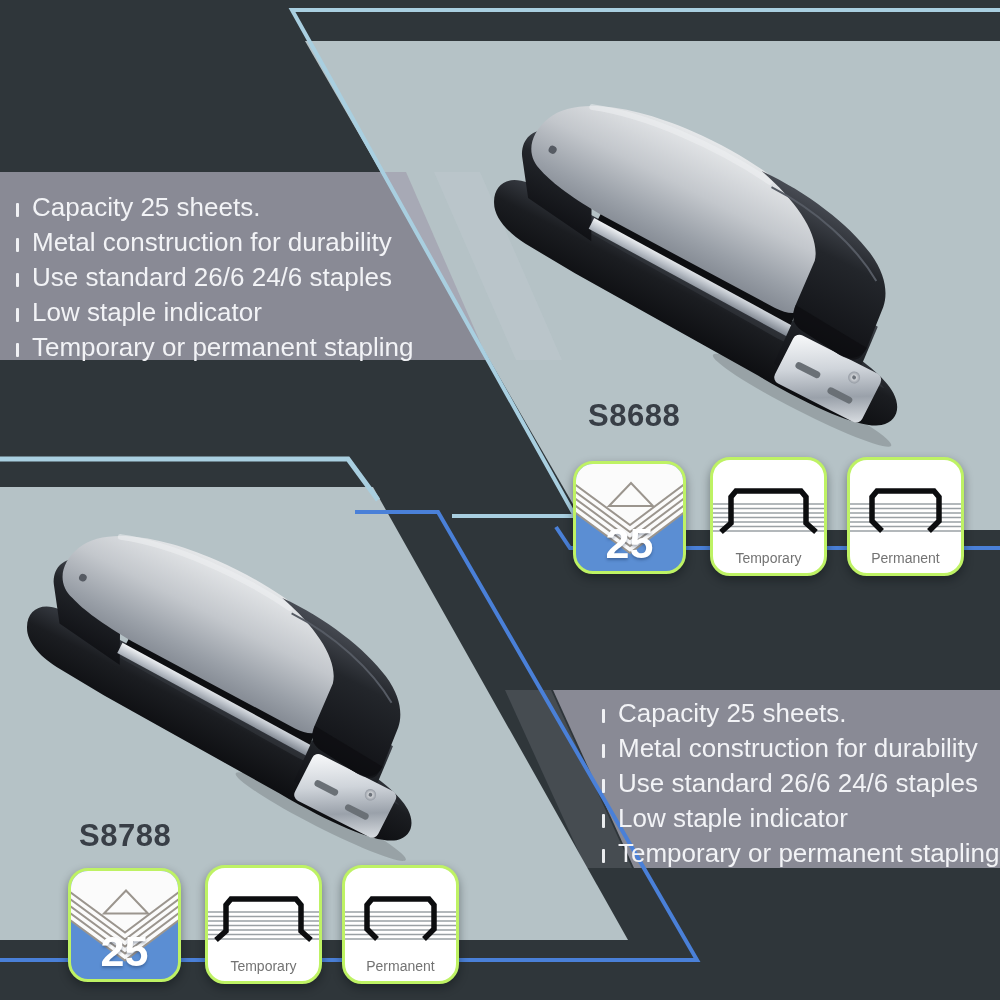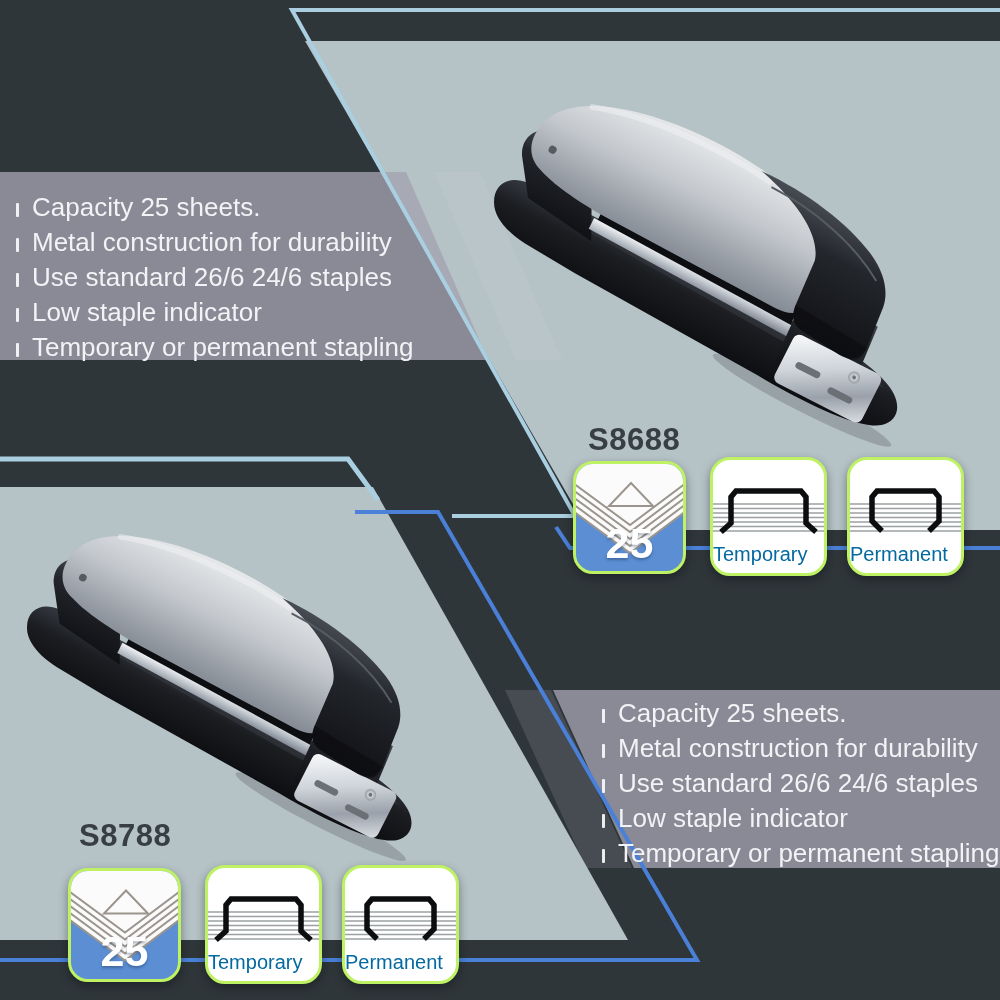--- a/index.html
+++ b/index.html
@@ -15,22 +15,22 @@
   
   .features{position:absolute;color:#f2f3f6;font-size:26px;line-height:35px;font-weight:400;}
   .feat{white-space:nowrap;}
   .bullet{display:inline-block;width:3px;height:14px;background:rgba(248,250,252,.92);
           margin-right:13px;border-radius:1px;vertical-align:-1px;}
   .model-label{position:absolute;font-size:31px;font-weight:700;color:#383e46;letter-spacing:.5px;}
   
   .badge{position:absolute;background:#ffffff;border:3px solid #bef264;border-radius:20px;
          box-shadow:0 4px 10px rgba(8,12,16,.40);overflow:hidden;}
   .badge .gsvg{position:absolute;left:0;top:4px;width:100%;}
-  .badge .blabel{position:absolute;bottom:7px;width:100%;text-align:left;
-                 font-size:20px;color:#0369a1;}
+  .badge .blabel{position:absolute;bottom:7px;width:100%;text-align:center;
+                 font-size:14px;color:#737373;}
   .badge.blue{background:var(--accent-blue,#5b8ed3);}
   .badge.blue .bsvg{position:absolute;inset:-3px;width:calc(100% + 6px);height:calc(100% + 6px);}
   .badge.blue .bnum{position:absolute;bottom:3px;width:100%;text-align:center;
         font-size:43px;font-weight:800;color:#fff;text-shadow:0 2px 3px rgba(15,35,70,.35);}
 </style>
 </head>
 <body>
 
 <div class="stage">
 
@@ -141,21 +141,21 @@
   </div>
 
   <div class="features" style="left:602px;top:696px;width:390px">
     <div class="feat"><span class="bullet"></span><span>Capacity 25 sheets.</span></div>
     <div class="feat"><span class="bullet"></span><span>Metal construction for durability</span></div>
     <div class="feat"><span class="bullet"></span><span>Use standard 26/6 24/6 staples</span></div>
     <div class="feat"><span class="bullet"></span><span>Low staple indicator</span></div>
     <div class="feat"><span class="bullet"></span><span>Temporary or permanent stapling</span></div>
   </div>
 
-  <div class="model-label" style="left:588px;top:422px">S8688</div>
+  <div class="model-label" style="left:588px;top:398px">S8688</div>
   <div class="model-label" style="left:79px;top:818px">S8788</div>
 
   <div class="badge blue" style="left:573px;top:461px;width:113px;height:113px">
     <svg class="bsvg" viewBox="0 0 113 113">
       <defs>
           <clipPath id="bc1">
             <rect x="0" y="0" width="113" height="113" rx="18"></rect>
           </clipPath>
         </defs>
       <g clip-path="url(#bc1)">

